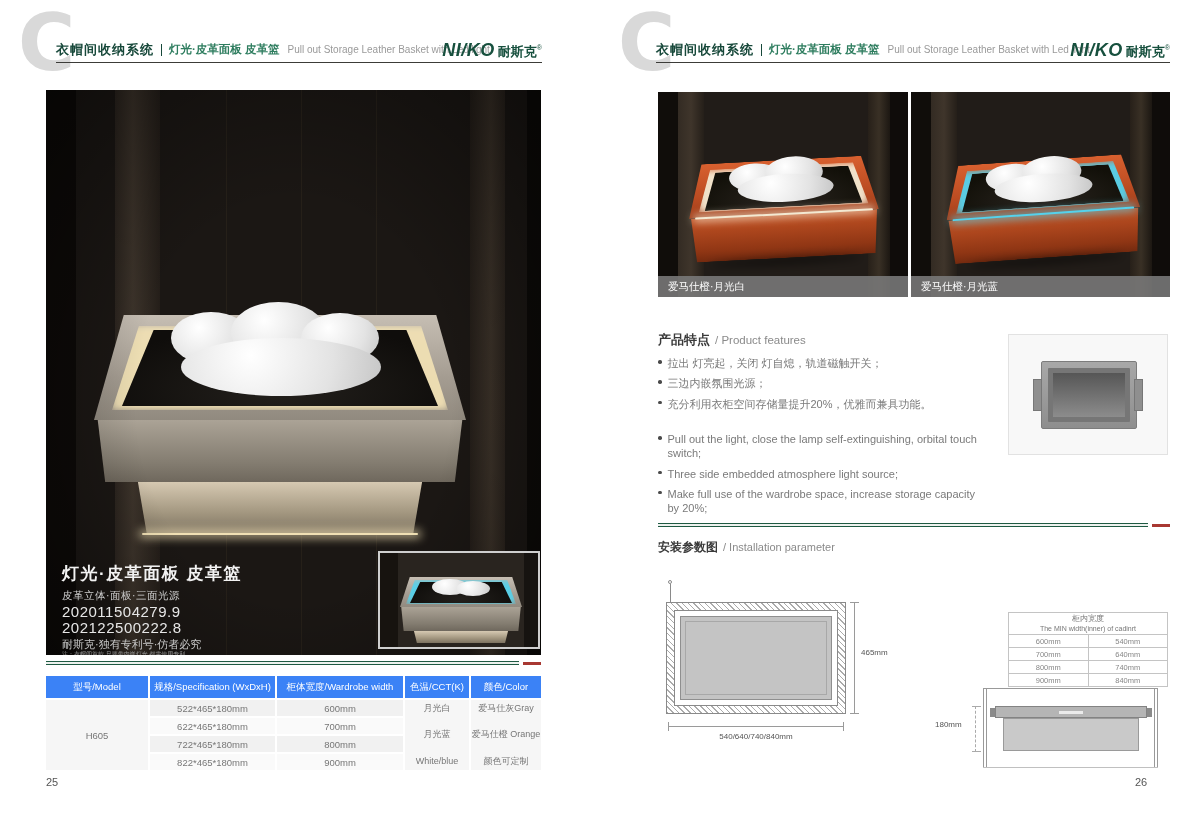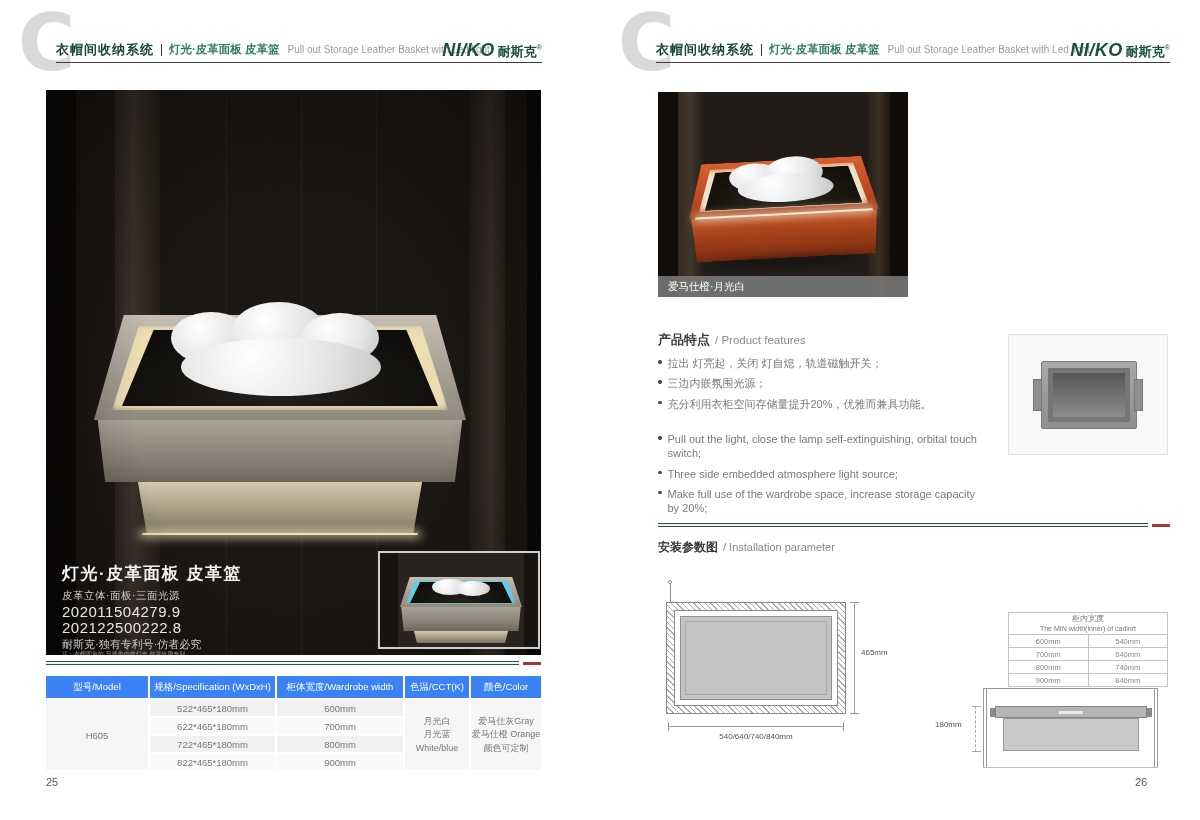--- a/index.html
+++ b/index.html
@@ -80,21 +80,21 @@
   .inset .i-s1 { position:absolute; left:0; top:0; bottom:0; width:18px; background:#17130f; }
   .inset .i-s2 { position:absolute; right:0; top:0; bottom:0; width:14px; background:#161310; }
 
   
   .spec-table { position:absolute; left:46px; top:676px; width:495px; z-index:2;
     display:grid; grid-template-columns:102px 125px 126px 64px 70px;
     grid-template-rows:22px 16px 16px 16px 16px; gap:2px; background:#fff;
     font-size:9.5px; color:#777; }
   .st-h { background:#3b82f6; color:#fff; display:flex; align-items:center; justify-content:center; text-align:center; }
   .st-c { display:flex; align-items:center; justify-content:center; text-align:center; }
-  .st-merge { flex-direction:column; line-height:1.5; background:#f6f6f6; }
+  .st-merge { flex-direction:column; line-height:1.5; background:#f6f6f6;gap:13px; }
   .st-model { grid-column:1; grid-row:2/6; background:#f6f6f6; }
   .st-cct { grid-column:4; grid-row:2/6; font-size:9px; }
   .st-color { grid-column:5; grid-row:2/6; font-size:9px; }
   .rowa { background:#f1f1f1; } .rowb { background:#fafafa; }
 
   .pagenum { position:absolute; top:776px; font-size:11px; color:#555; z-index:2; }
   .pn-left { left:46px; } .pn-right { left:535px; }
 
   
   .g-img { position:absolute; top:92px; height:205px; background:#211c18; overflow:hidden; }
@@ -297,20 +297,38 @@
         <span class="cl" style="left:72px;top:70px;width:52px;height:28px;"></span>
         <span class="cl" style="left:108px;top:65px;width:58px;height:32px;"></span>
         <span class="cl" style="left:80px;top:82px;width:96px;height:28px;"></span>
         <div class="bk-front g-front" style="left:30px;top:122px;width:190px;height:44px;"></div>
         <div class="led-line" style="left:36px;top:121px;width:178px;background:var(--led);box-shadow:0 0 8px 2px var(--ledglow);"></div>
         <div class="glow" style="left:50px;top:166px;width:150px;height:6px;background:rgba(0,0,0,.55);border-radius:50%;"></div>
       </div>
       <figcaption class="g-label">爱马仕橙·月光白</figcaption>
     </figure>
 
+    <figure class="g-img g2">
+      <div class="gs1"></div>
+      <div class="gs2"></div>
+      <div class="gs4"></div>
+      <div class="gs3"></div>
+      <div class="g-basket" style="transform:rotate(-4deg);">
+        <div class="trap g-rim" style="left:34px;top:68px;width:194px;height:54px;"></div>
+        <div class="trap bk-led" style="left:44px;top:74px;width:174px;height:42px;background:var(--led);"></div>
+        <div class="trap g-open" style="left:50px;top:77px;width:162px;height:38px;"></div>
+        <span class="cl" style="left:76px;top:70px;width:54px;height:28px;"></span>
+        <span class="cl" style="left:112px;top:65px;width:60px;height:32px;"></span>
+        <span class="cl" style="left:84px;top:82px;width:98px;height:28px;"></span>
+        <div class="bk-front g-front" style="left:34px;top:122px;width:194px;height:44px;"></div>
+        <div class="led-line" style="left:40px;top:121px;width:182px;background:var(--led);box-shadow:0 0 8px 2px var(--ledglow);"></div>
+        <div class="glow" style="left:54px;top:166px;width:154px;height:6px;background:rgba(0,0,0,.55);border-radius:50%;"></div>
+      </div>
+      <figcaption class="g-label">爱马仕橙·月光蓝</figcaption>
+    </figure>
 
     <div class="feat-title">
       <span class="t-zh">产品特点</span><span class="t-en">/ Product features</span>
     </div>
     <ul class="feat-list fl-zh">
       <li>
           <span class="dot"></span>
           <span>拉出 灯亮起，关闭 灯自熄，轨道磁触开关；</span>
         </li>
       <li>

